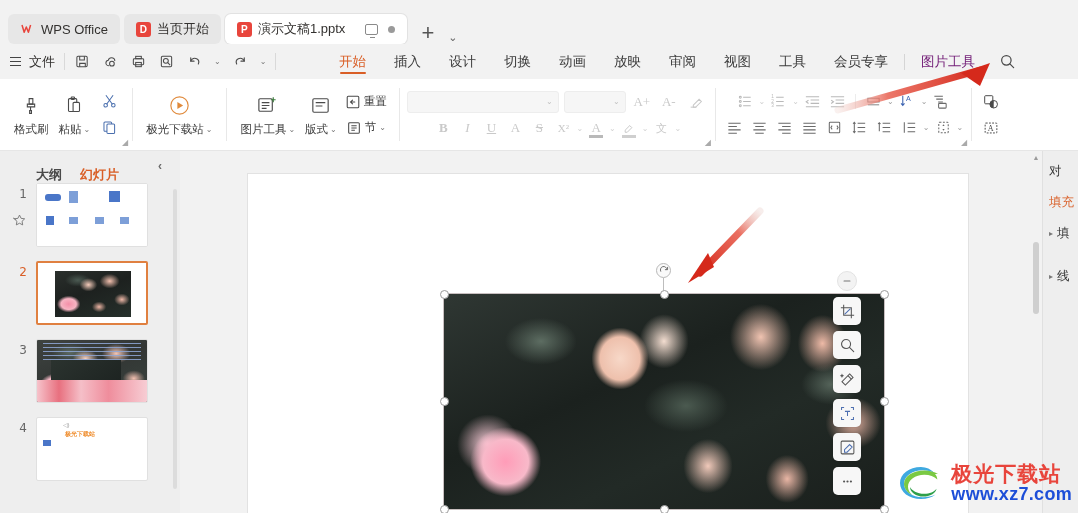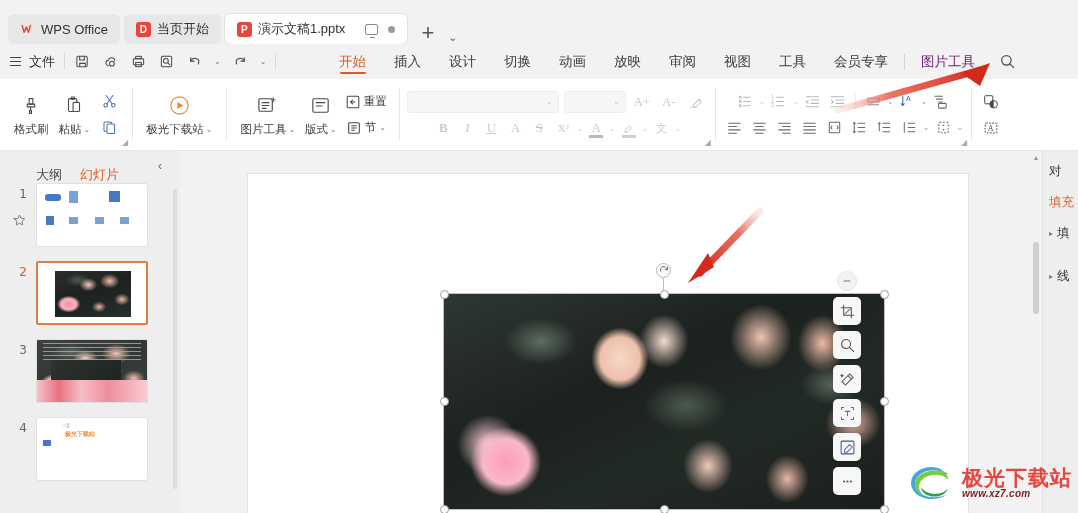--- a/index.html
+++ b/index.html
@@ -108,21 +108,21 @@
   .prow { display: flex; align-items: center; gap: 2px; }
   .pbtn { width: 23px; height: 21px; display: flex; align-items: center; justify-content: center; color: #b9b9b9; }
   .pbtn.on { color: #4a4a4a; }
   .psep { width: 1px; height: 15px; background: #ececec; margin: 0 4px; }
 
   
   .leftpanel {
     position: absolute; top: 151px; left: 0; width: 180px; bottom: 0;
     background: #eeeeee;
   }
-  .lp-tabs { display: flex; align-items: center; height: 48px; padding-left: 36px; gap: 18px; position: relative; }
+  .lp-tabs { display: flex; align-items: center; height: 48px; padding-left: 36px; gap: 18px; position: relative; font-weight: bold; }
   .lp-tab { font-size: 13px; color: #4a4a4a; position: relative; height: 32px; display:flex; align-items:center; }
   .lp-tab.active { color: #d95e26; }
   .lp-tab.active::after {
     content: ""; position: absolute; bottom: 3px; left: 50%; transform: translateX(-50%);
     width: 26px; height: 2.2px; background: #d95e26; border-radius: 1px;
   }
   .collapse-arrow { position: absolute; right: 18px; top: 8px; color: #6a6a6a; font-size: 12px; }
   .thumbs { position: absolute; top: 32px; left: 0; right: 8px; bottom: 0; overflow: hidden; }
   .thumb-row { position: relative; margin: 0 0 14px 0; padding-left: 10px; display: flex; align-items: flex-start; }
   .thumb-num {
@@ -236,21 +236,21 @@
     background: #cfcfcf; border-radius: 3px;
   }
 
   
   .arrow { position: absolute; pointer-events: none; }
 
   
   .watermark { position: absolute; right: 6px; bottom: 8px; display: flex; align-items: center; gap: 6px; }
   .wm-text { display: flex; flex-direction: column; line-height: 1.05; }
   .wm-top { font-size: 21px; font-weight: bold; color: #e8453c; letter-spacing: 1px; }
-  .wm-bot { font-size: 10px; font-weight: bold; color: #7f1d1d; letter-spacing: .3px; font-style: italic; }
+  .wm-bot { font-size: 18px; font-weight: bold; color: #1d4ed8; letter-spacing: .3px; }
 </style>
 </head>
 <body>
 
 <div id="app">
 
   <div class="titlebar">
     <div class="tb-chip">
       <span class="glyph wps-logo">
         <svg width="14" height="14" viewBox="0 0 14 14">

